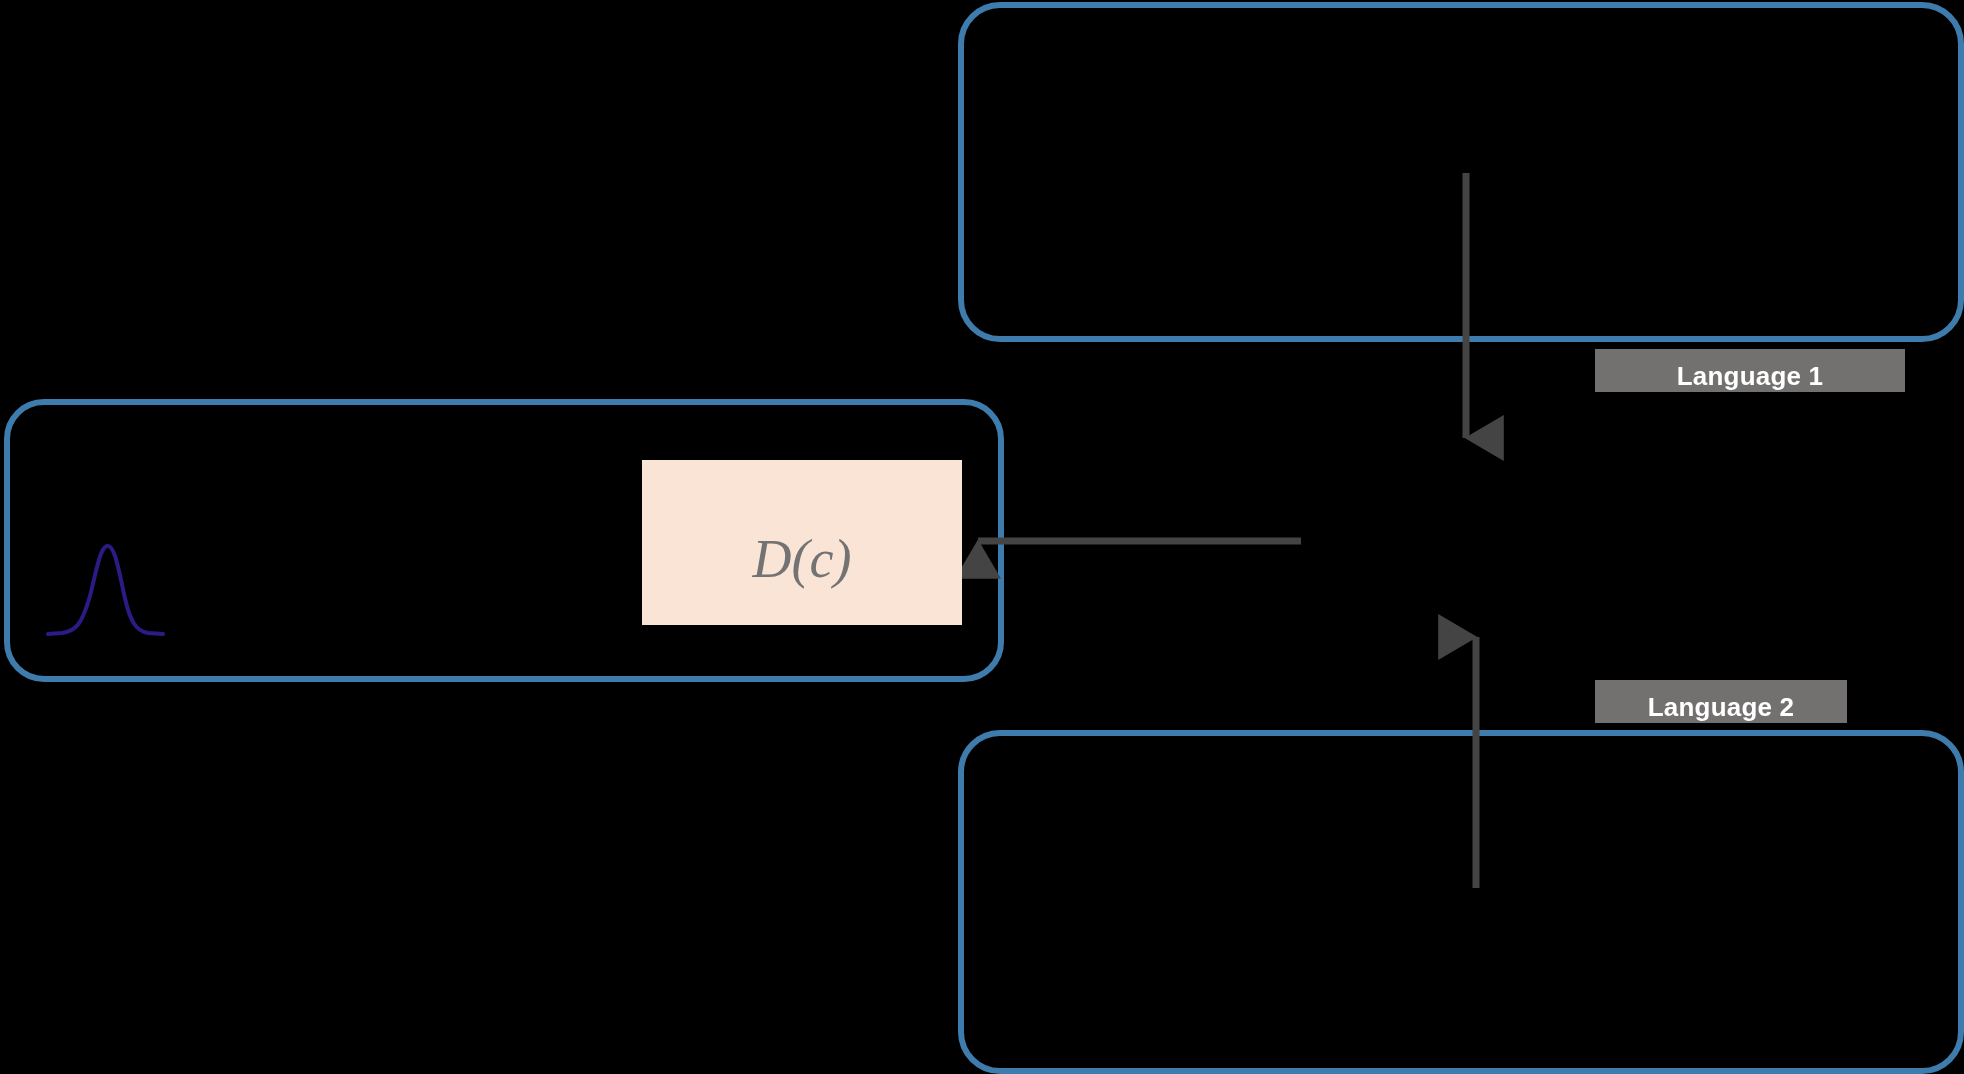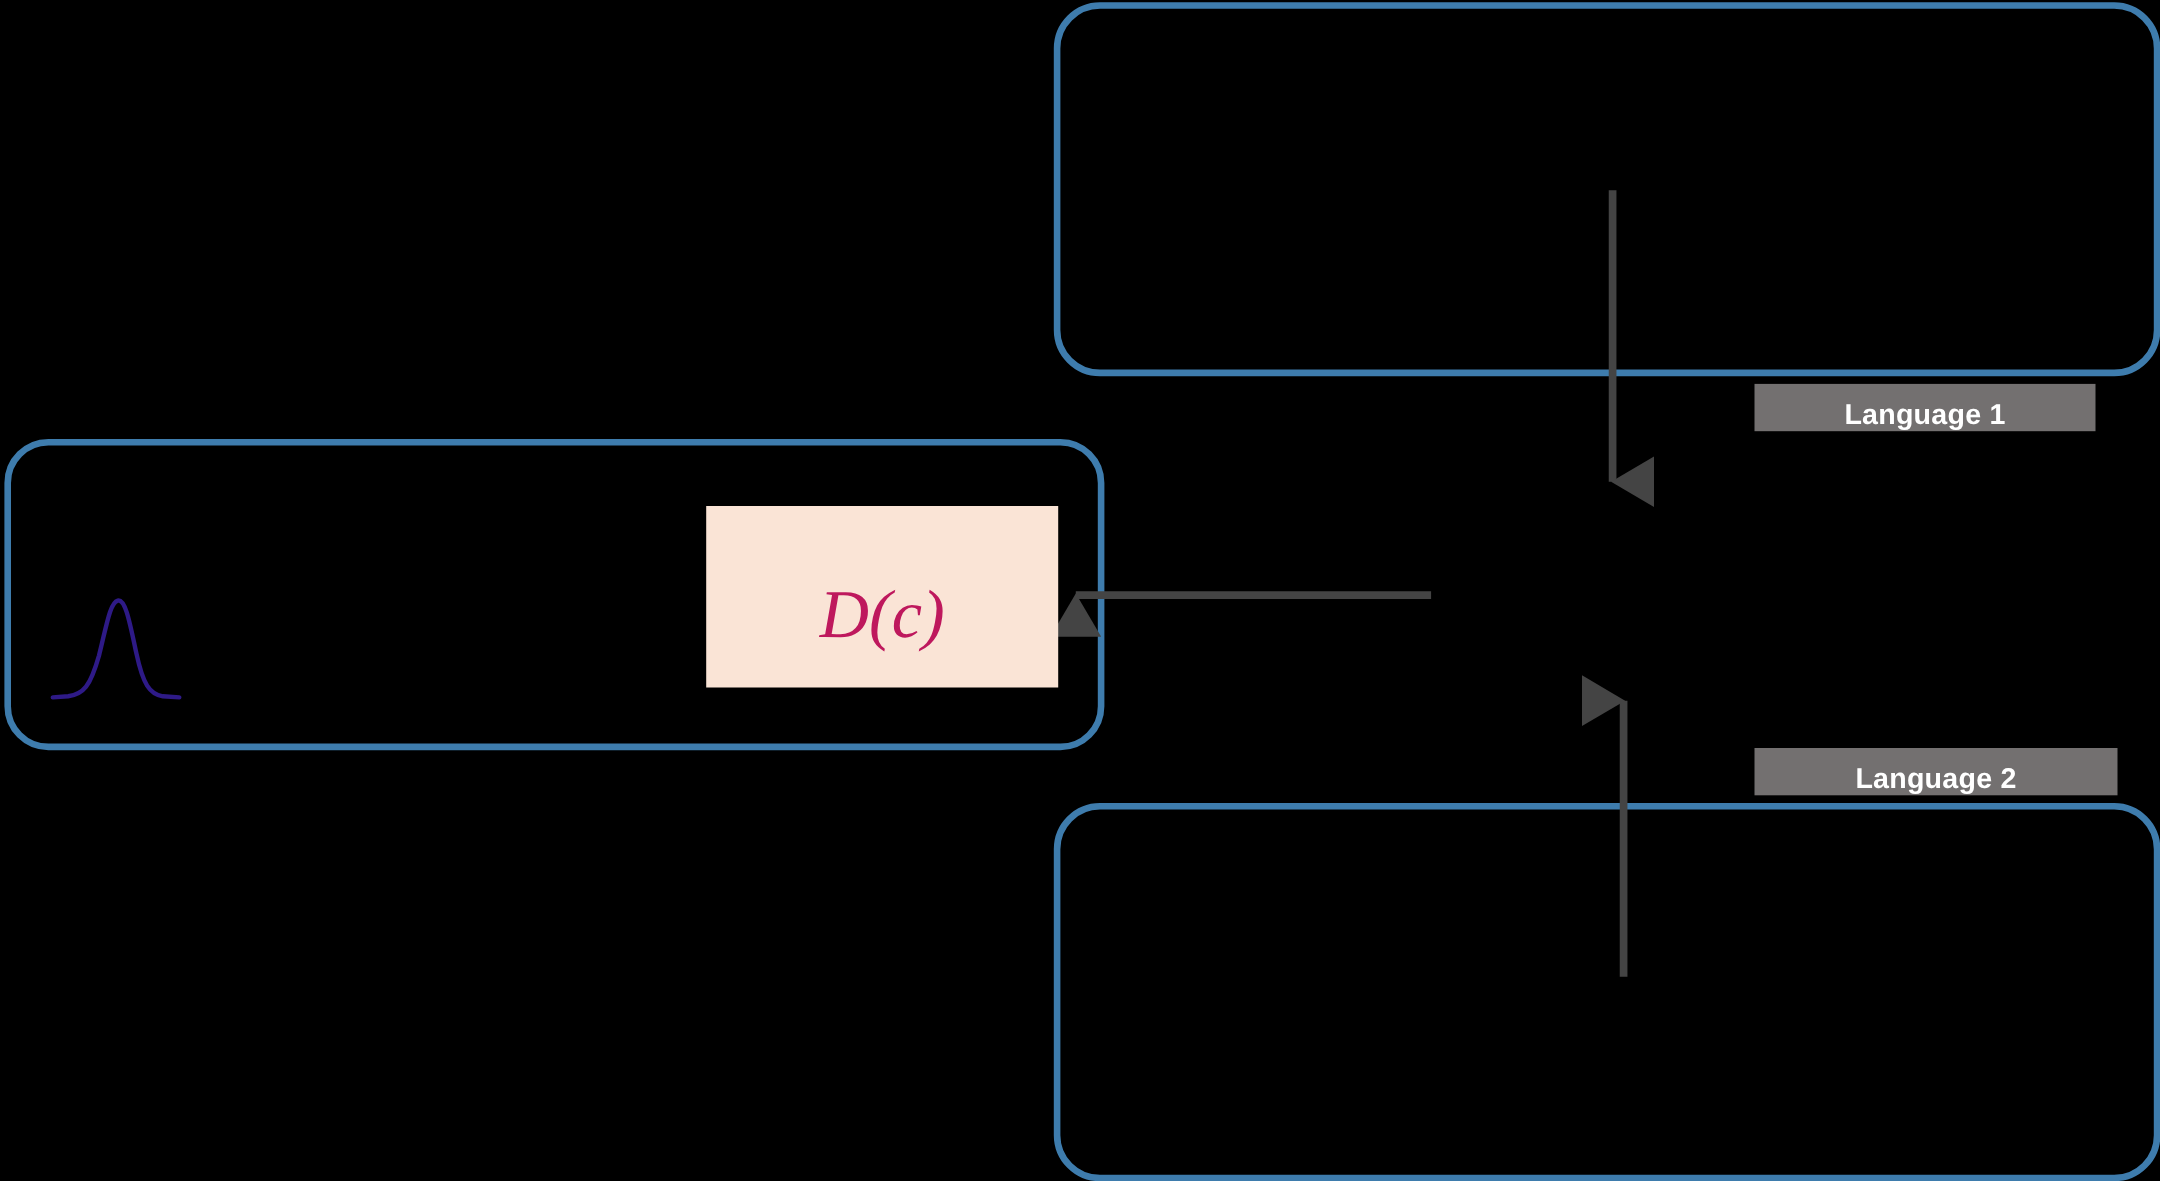--- a/index.html
+++ b/index.html
@@ -36,22 +36,22 @@
   .dbox {
     position: absolute;
     display: flex;
     align-items: center;
     justify-content: center;
     box-sizing: border-box;
   }
   .dbox-label {
     font-family: "Liberation Serif", serif;
     font-style: italic;
-    font-size: 62px;
-    color: #be185d;
+    font-size: 54px;
+    color: #737373;
     line-height: 1;
     margin-top: 32px;
   }
   .svg-layer {
     position: absolute;
     left: 0;
     top: 0;
     width: 1964px;
     height: 1074px;
     pointer-events: none;
@@ -100,17 +100,17 @@
   </svg>
 
   <div class="dbox" style="left:642px; top:460px; width:320px; height:165px; background:#FAE4D6;">
     <span class="dbox-label">D(c)</span>
   </div>
 
   <div class="lang-label" style="left:1595px; top:349px; width:310px; height:43px; background:#737070;">
     <span>Language 1</span>
   </div>
 
-  <div class="lang-label" style="left:1595px; top:680px; width:330px; height:43px; background:#737070;">
+  <div class="lang-label" style="left:1595px; top:680px; width:252px; height:43px; background:#737070;">
     <span>Language 2</span>
   </div>
 
 </div>
 
 </body></html>

